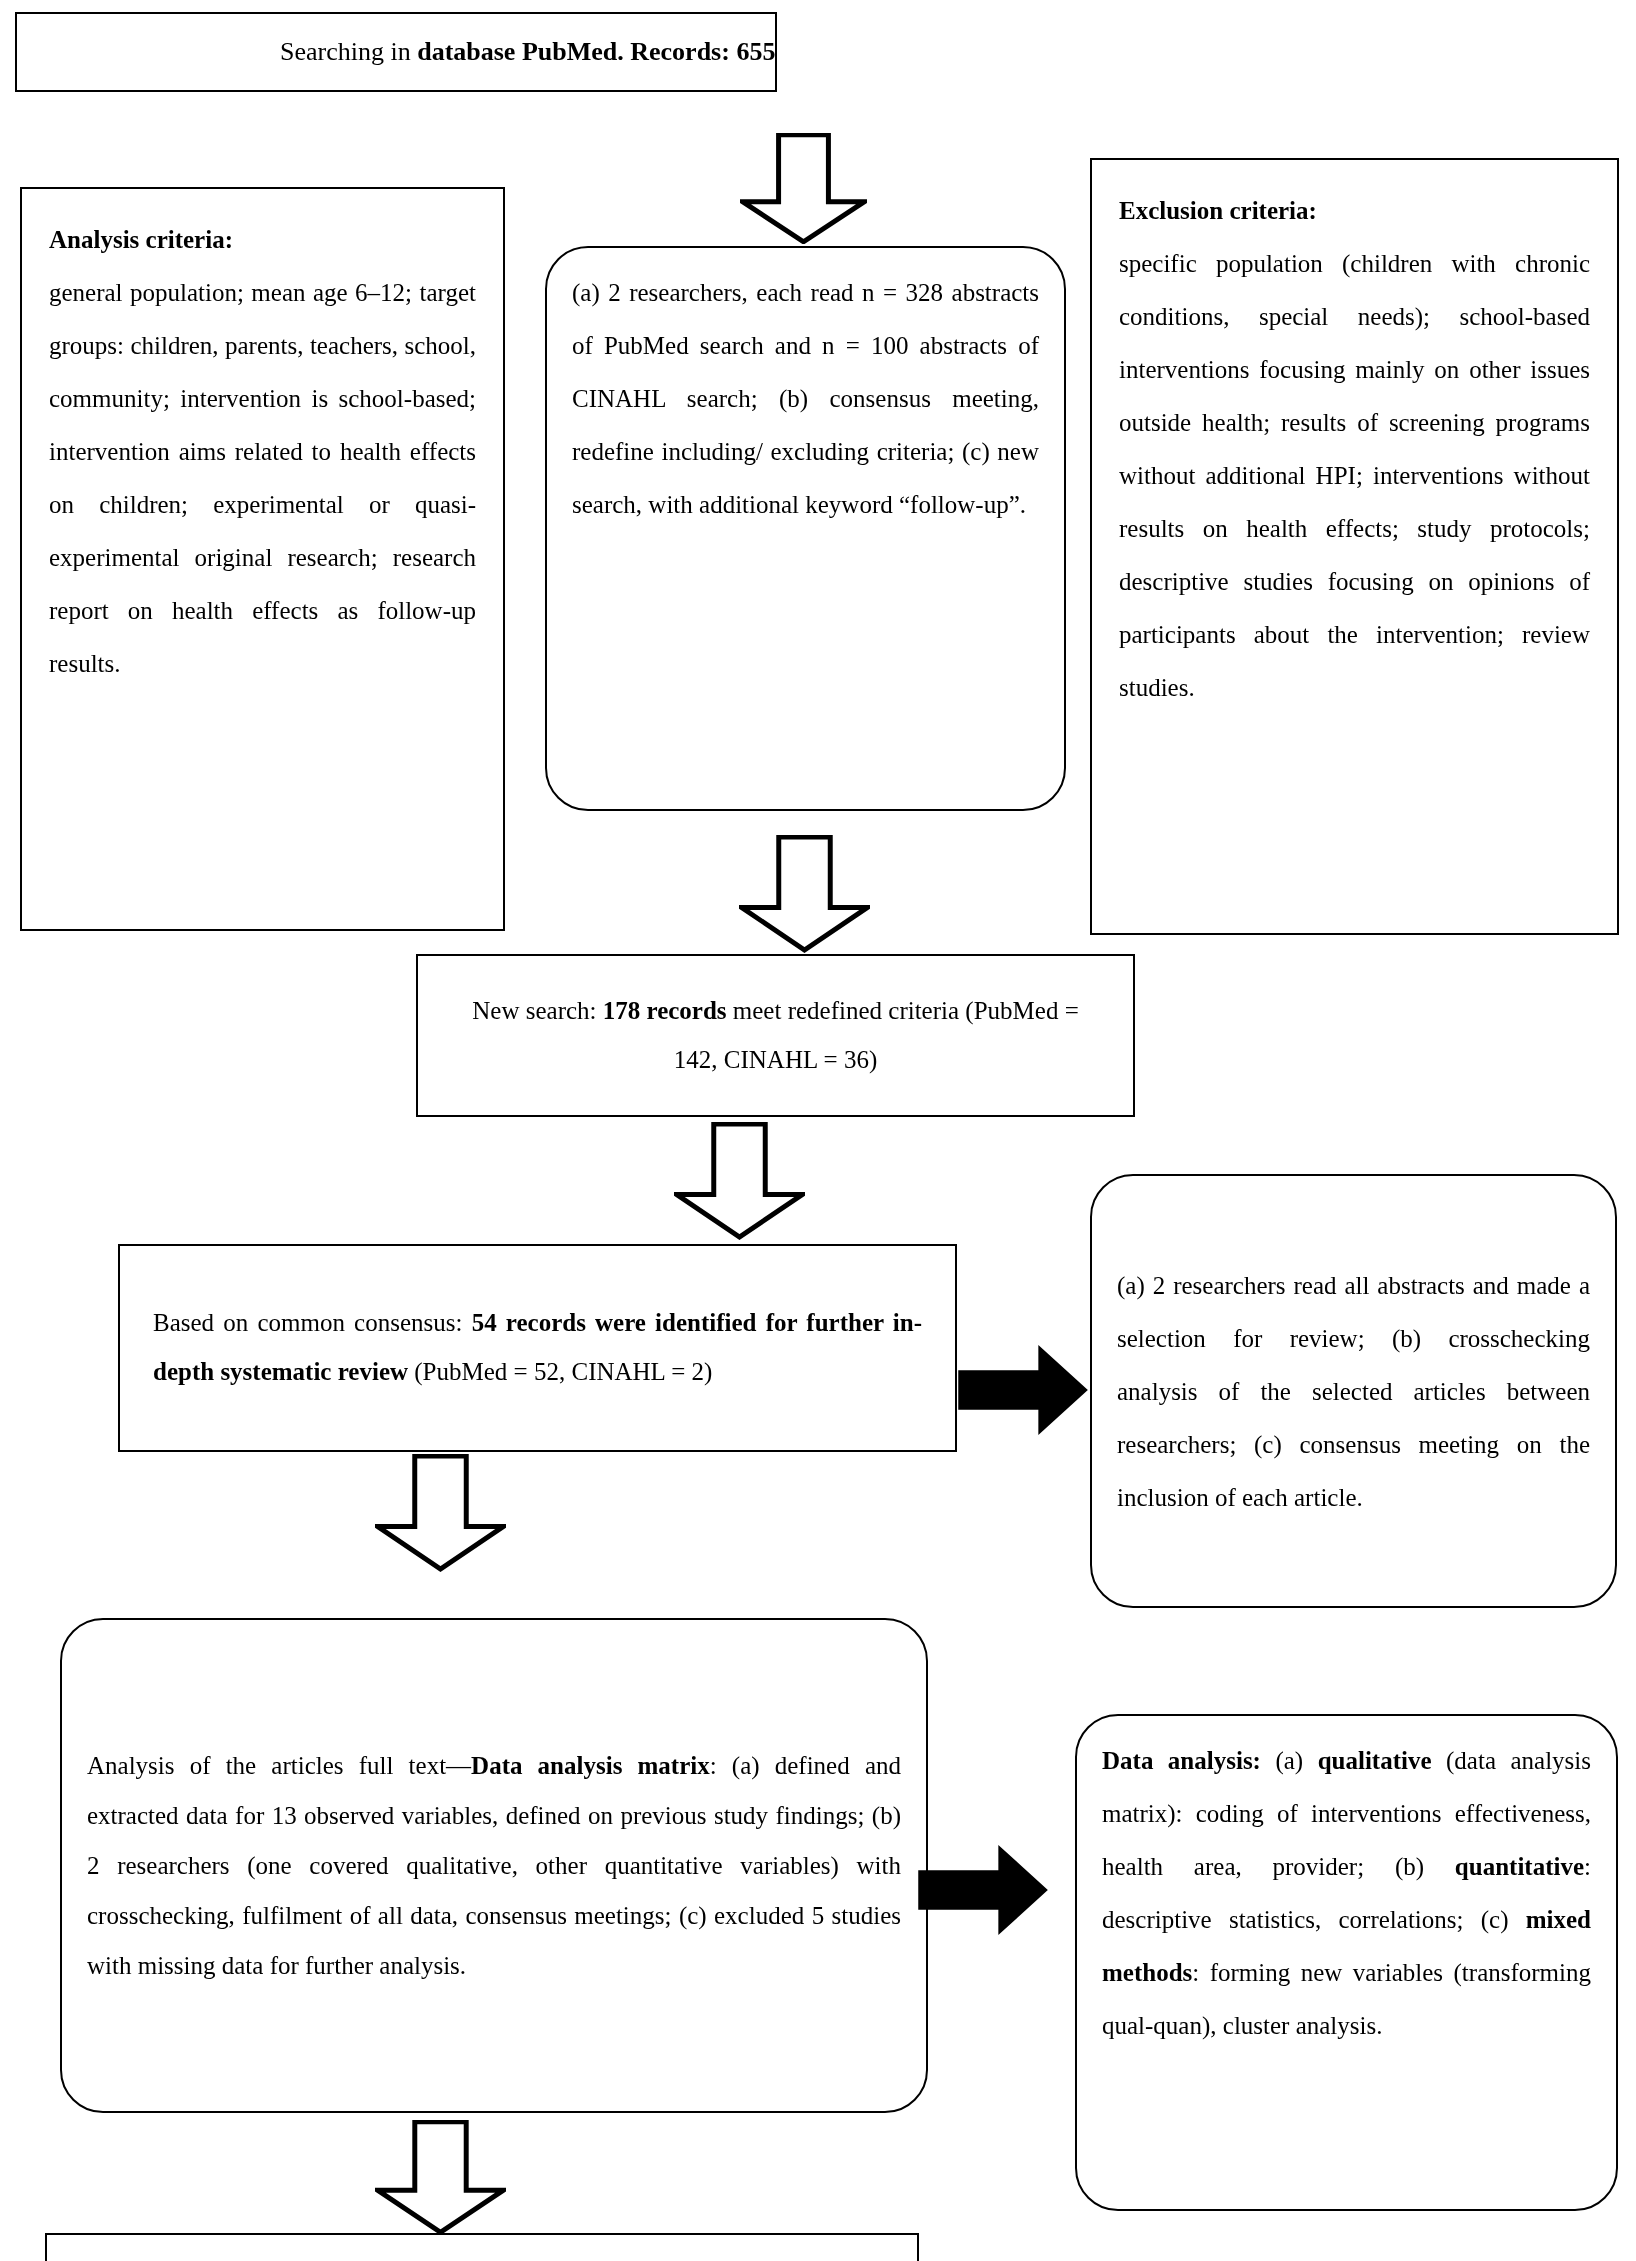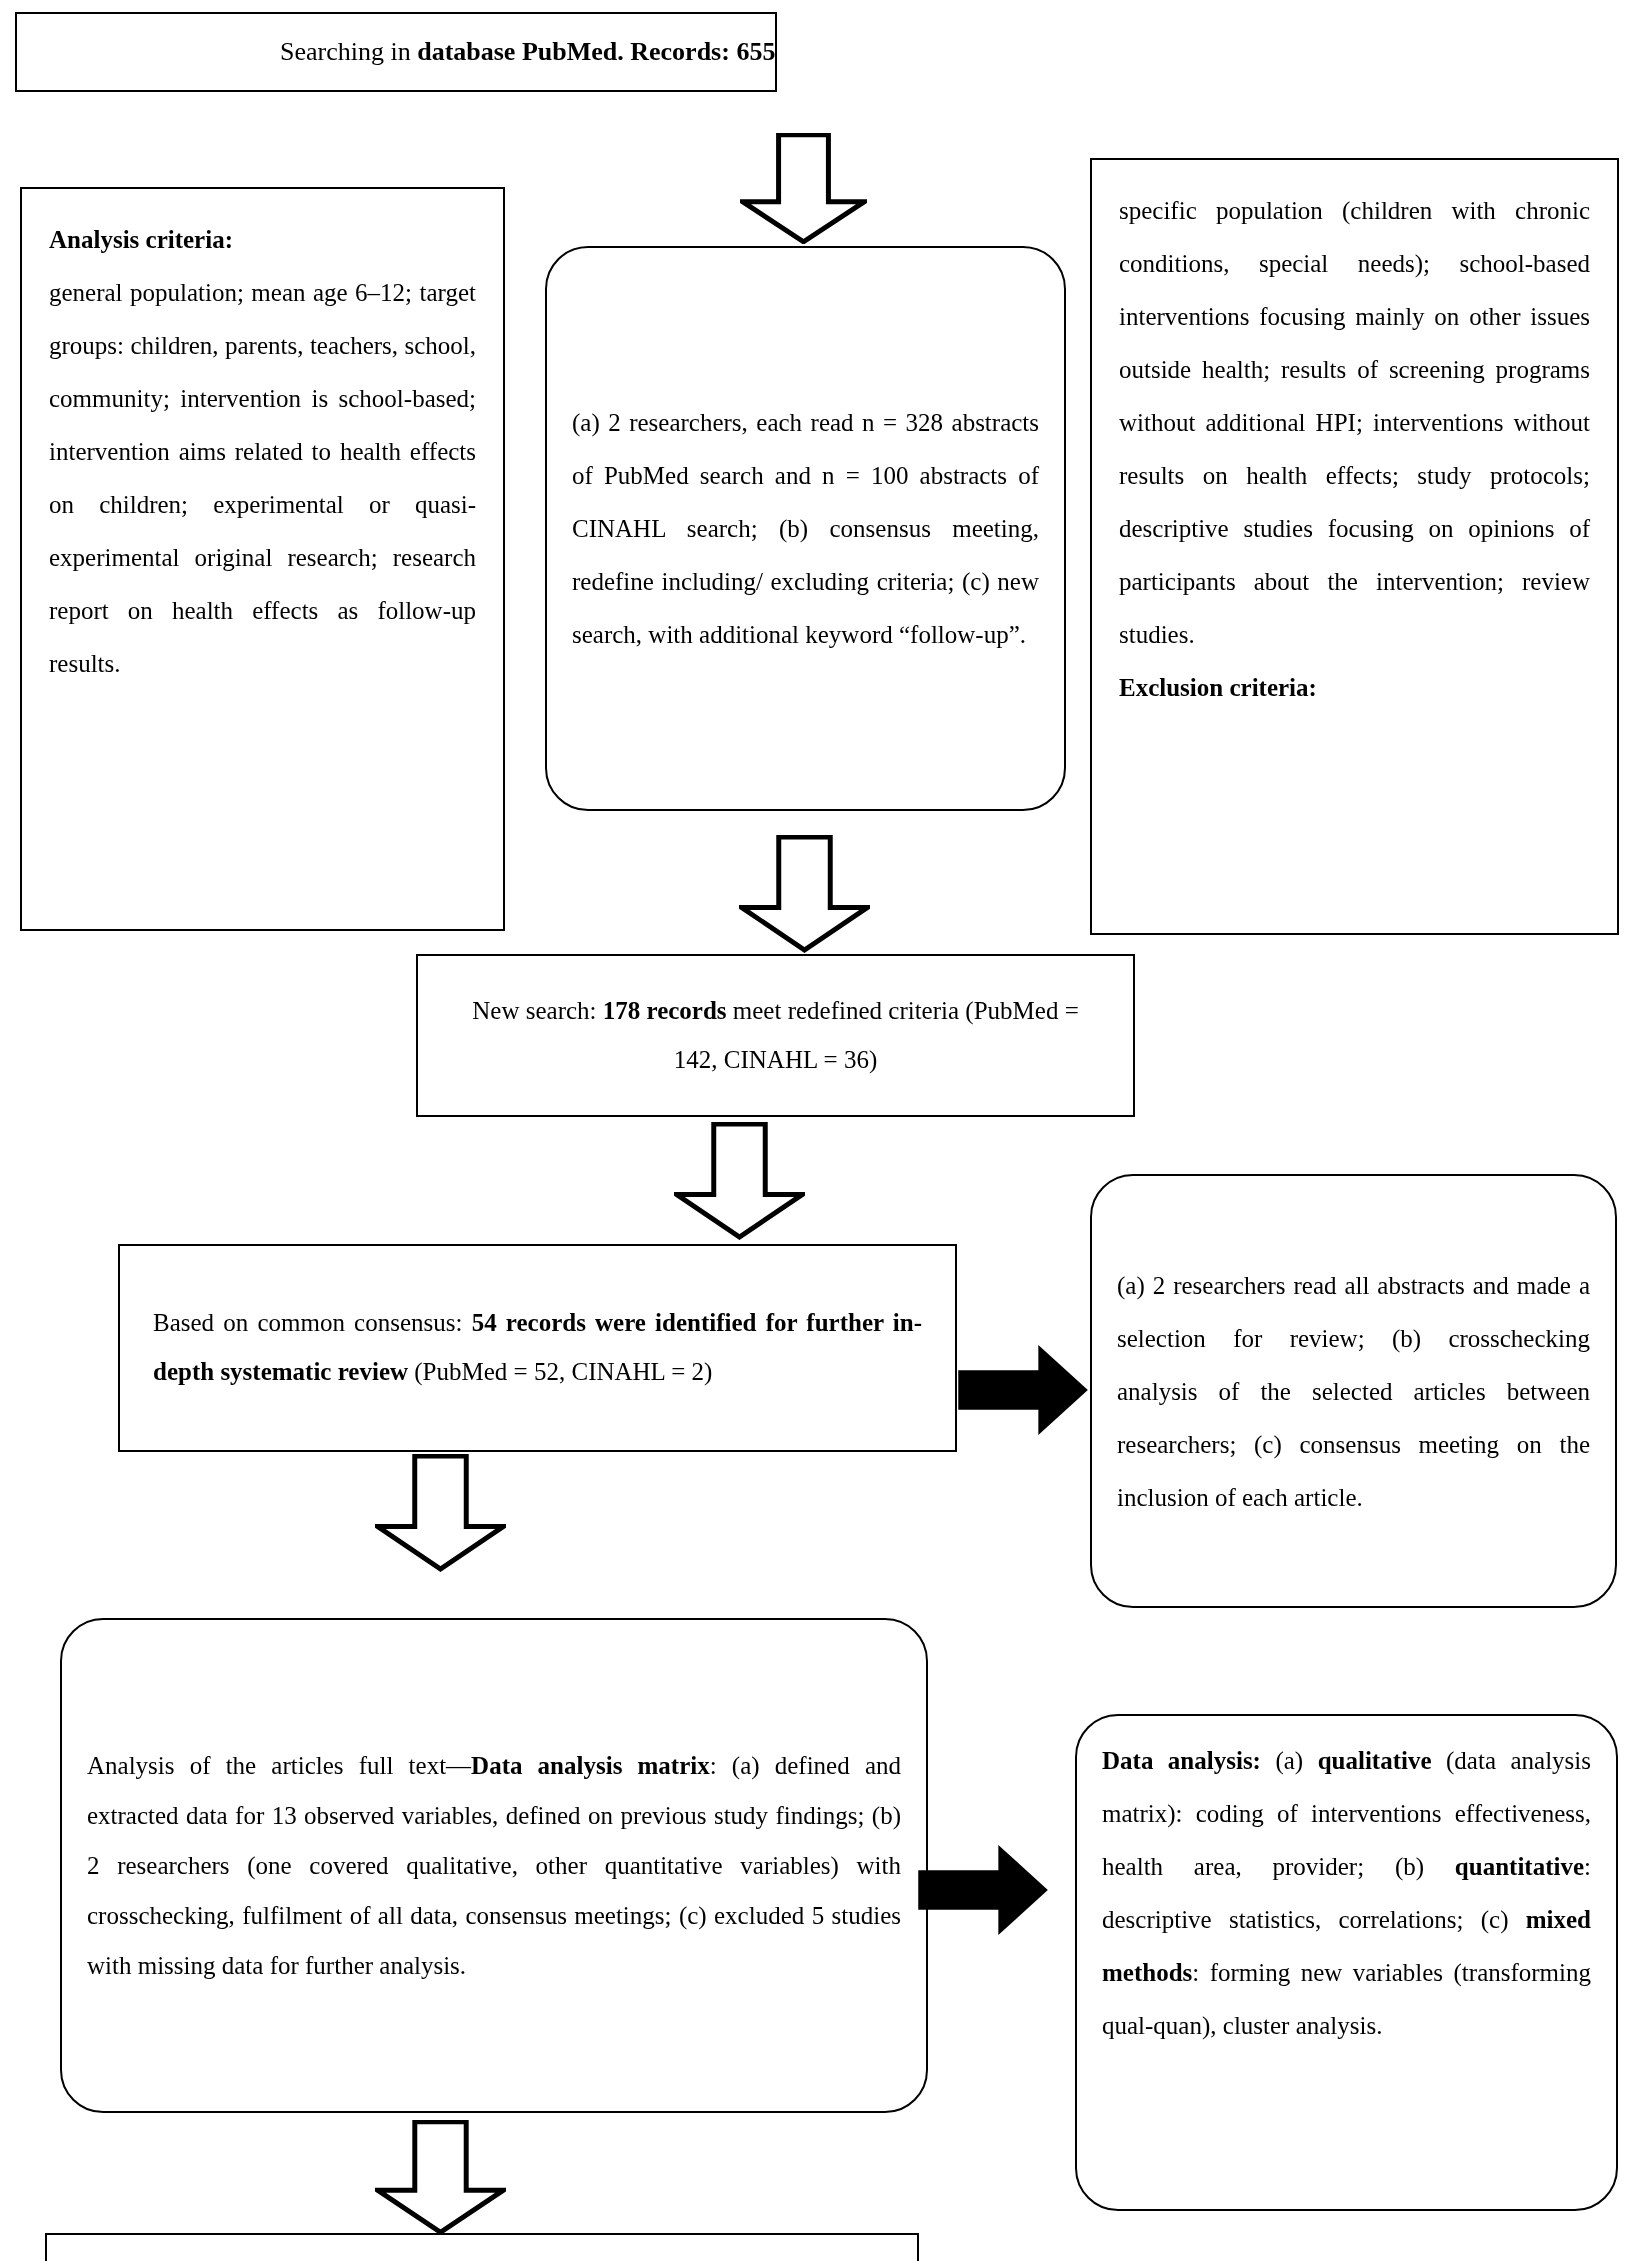--- a/index.html
+++ b/index.html
@@ -79,27 +79,27 @@
     <svg width="127" height="111" viewBox="0 0 280 245" xmlns="http://www.w3.org/2000/svg" aria-hidden="true">
       <polygon points="85,4 195,4 195,152 274,152 140,240 6,152 85,152" fill="#ffffff" stroke="#000000" stroke-width="11" stroke-linejoin="miter"></polygon>
     </svg>
   </div>
 
   <div class="node rect pad-lg" style="left:20px; top:187px; width:485px; height:744px;">
     <span class="txt" style="text-align:left; font-weight:bold;">Analysis criteria:</span>
     <span class="txt">general population; mean age 6–12; target groups: children, parents, teachers, school, community; intervention is school-based; intervention aims related to health effects on children; experimental or quasi-experimental original research; research report on health effects as follow-up results.</span>
   </div>
 
-  <div class="node rounded pad-md" style="left:545px; top:246px; width:521px; height:565px; display:flex; align-items:center;">
+  <div class="node rounded pad-md" style="left:545px; top:246px; width:521px; height:565px; display:flex; ">
     <span class="txt">(a) 2 researchers, each read n = 328 abstracts of PubMed search and n = 100 abstracts of CINAHL search; (b) consensus meeting, redefine including/ excluding criteria; (c) new search, with additional keyword “follow-up”.</span>
   </div>
 
   <div class="node rect pad-lg" style="left:1090px; top:158px; width:529px; height:777px;">
+    <span class="txt" style="text-align:left; font-weight:bold;">Exclusion criteria:</span>
     <span class="txt">specific population (children with chronic conditions, special needs); school-based interventions focusing mainly on other issues outside health; results of screening programs without additional HPI; interventions without results on health effects; study protocols; descriptive studies focusing on opinions of participants about the intervention; review studies.</span>
-    <span class="txt" style="text-align:left; font-weight:bold;">Exclusion criteria:</span>
   </div>
 
   <div class="arrow-down" style="left:739px; top:835px; width:131px; height:118px;">
     <svg width="131" height="118" viewBox="0 0 290 260" xmlns="http://www.w3.org/2000/svg" aria-hidden="true">
       <polygon points="88,4 202,4 202,160 284,160 145,254 6,160 88,160" fill="#ffffff" stroke="#000000" stroke-width="11" stroke-linejoin="miter"></polygon>
     </svg>
   </div>
 
   <div class="node rect center" style="left:416px; top:954px; width:719px; height:163px; display:flex; align-items:center; justify-content:center; padding:0 32px;">
     <span class="txt" style="line-height:1.95;">

